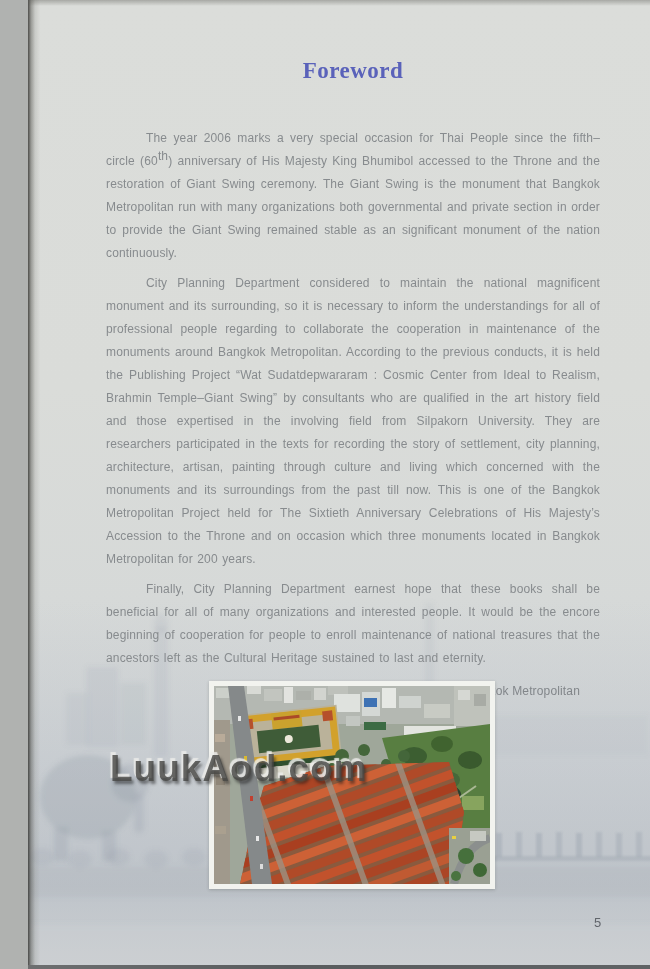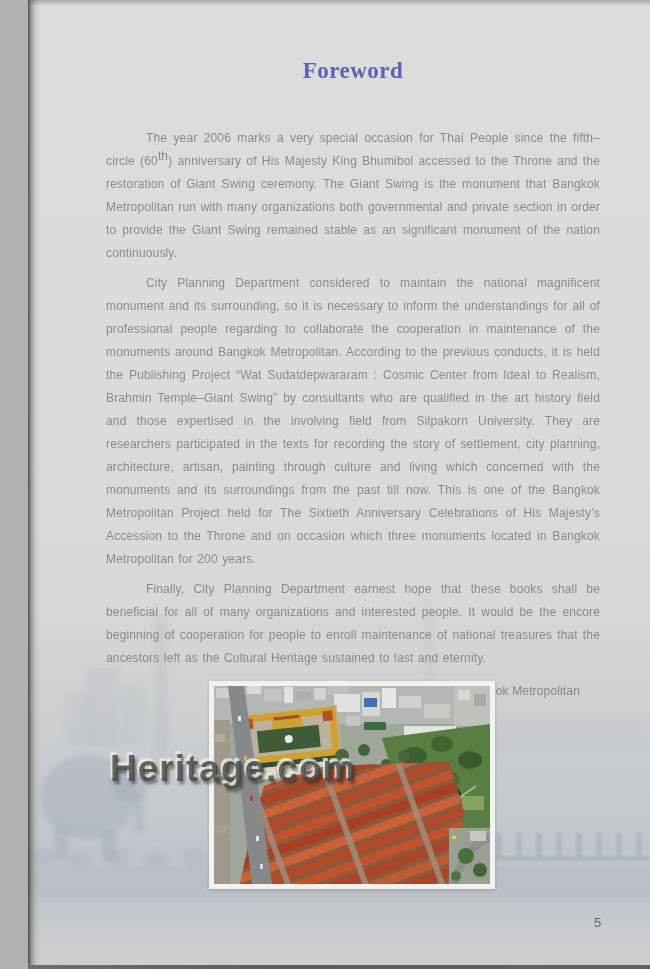--- a/index.html
+++ b/index.html
@@ -252,21 +252,21 @@
           <circle cx="252" cy="170" r="8" fill="#46703c"></circle>
           <circle cx="266" cy="184" r="7" fill="#3f6836"></circle>
           <circle cx="242" cy="190" r="5" fill="#4a7440"></circle>
           <rect x="256" y="145" width="16" height="10" fill="#c6c9c2"></rect>
           <rect x="238" y="150" width="4" height="3" fill="#e8d040"></rect>
         </g>
       </g>
     </svg>
   </div>
 
-  <div class="watermark">Heritage.com</div>
+  <div class="watermark">LuukAod.com</div>
 
   <div class="page-number">5</div>
 
   <div class="edge-left"></div>
   <div class="edge-top"></div>
   <div class="edge-right"></div>
   <div class="edge-bottom"></div>
 </div>
 
 </body></html>

